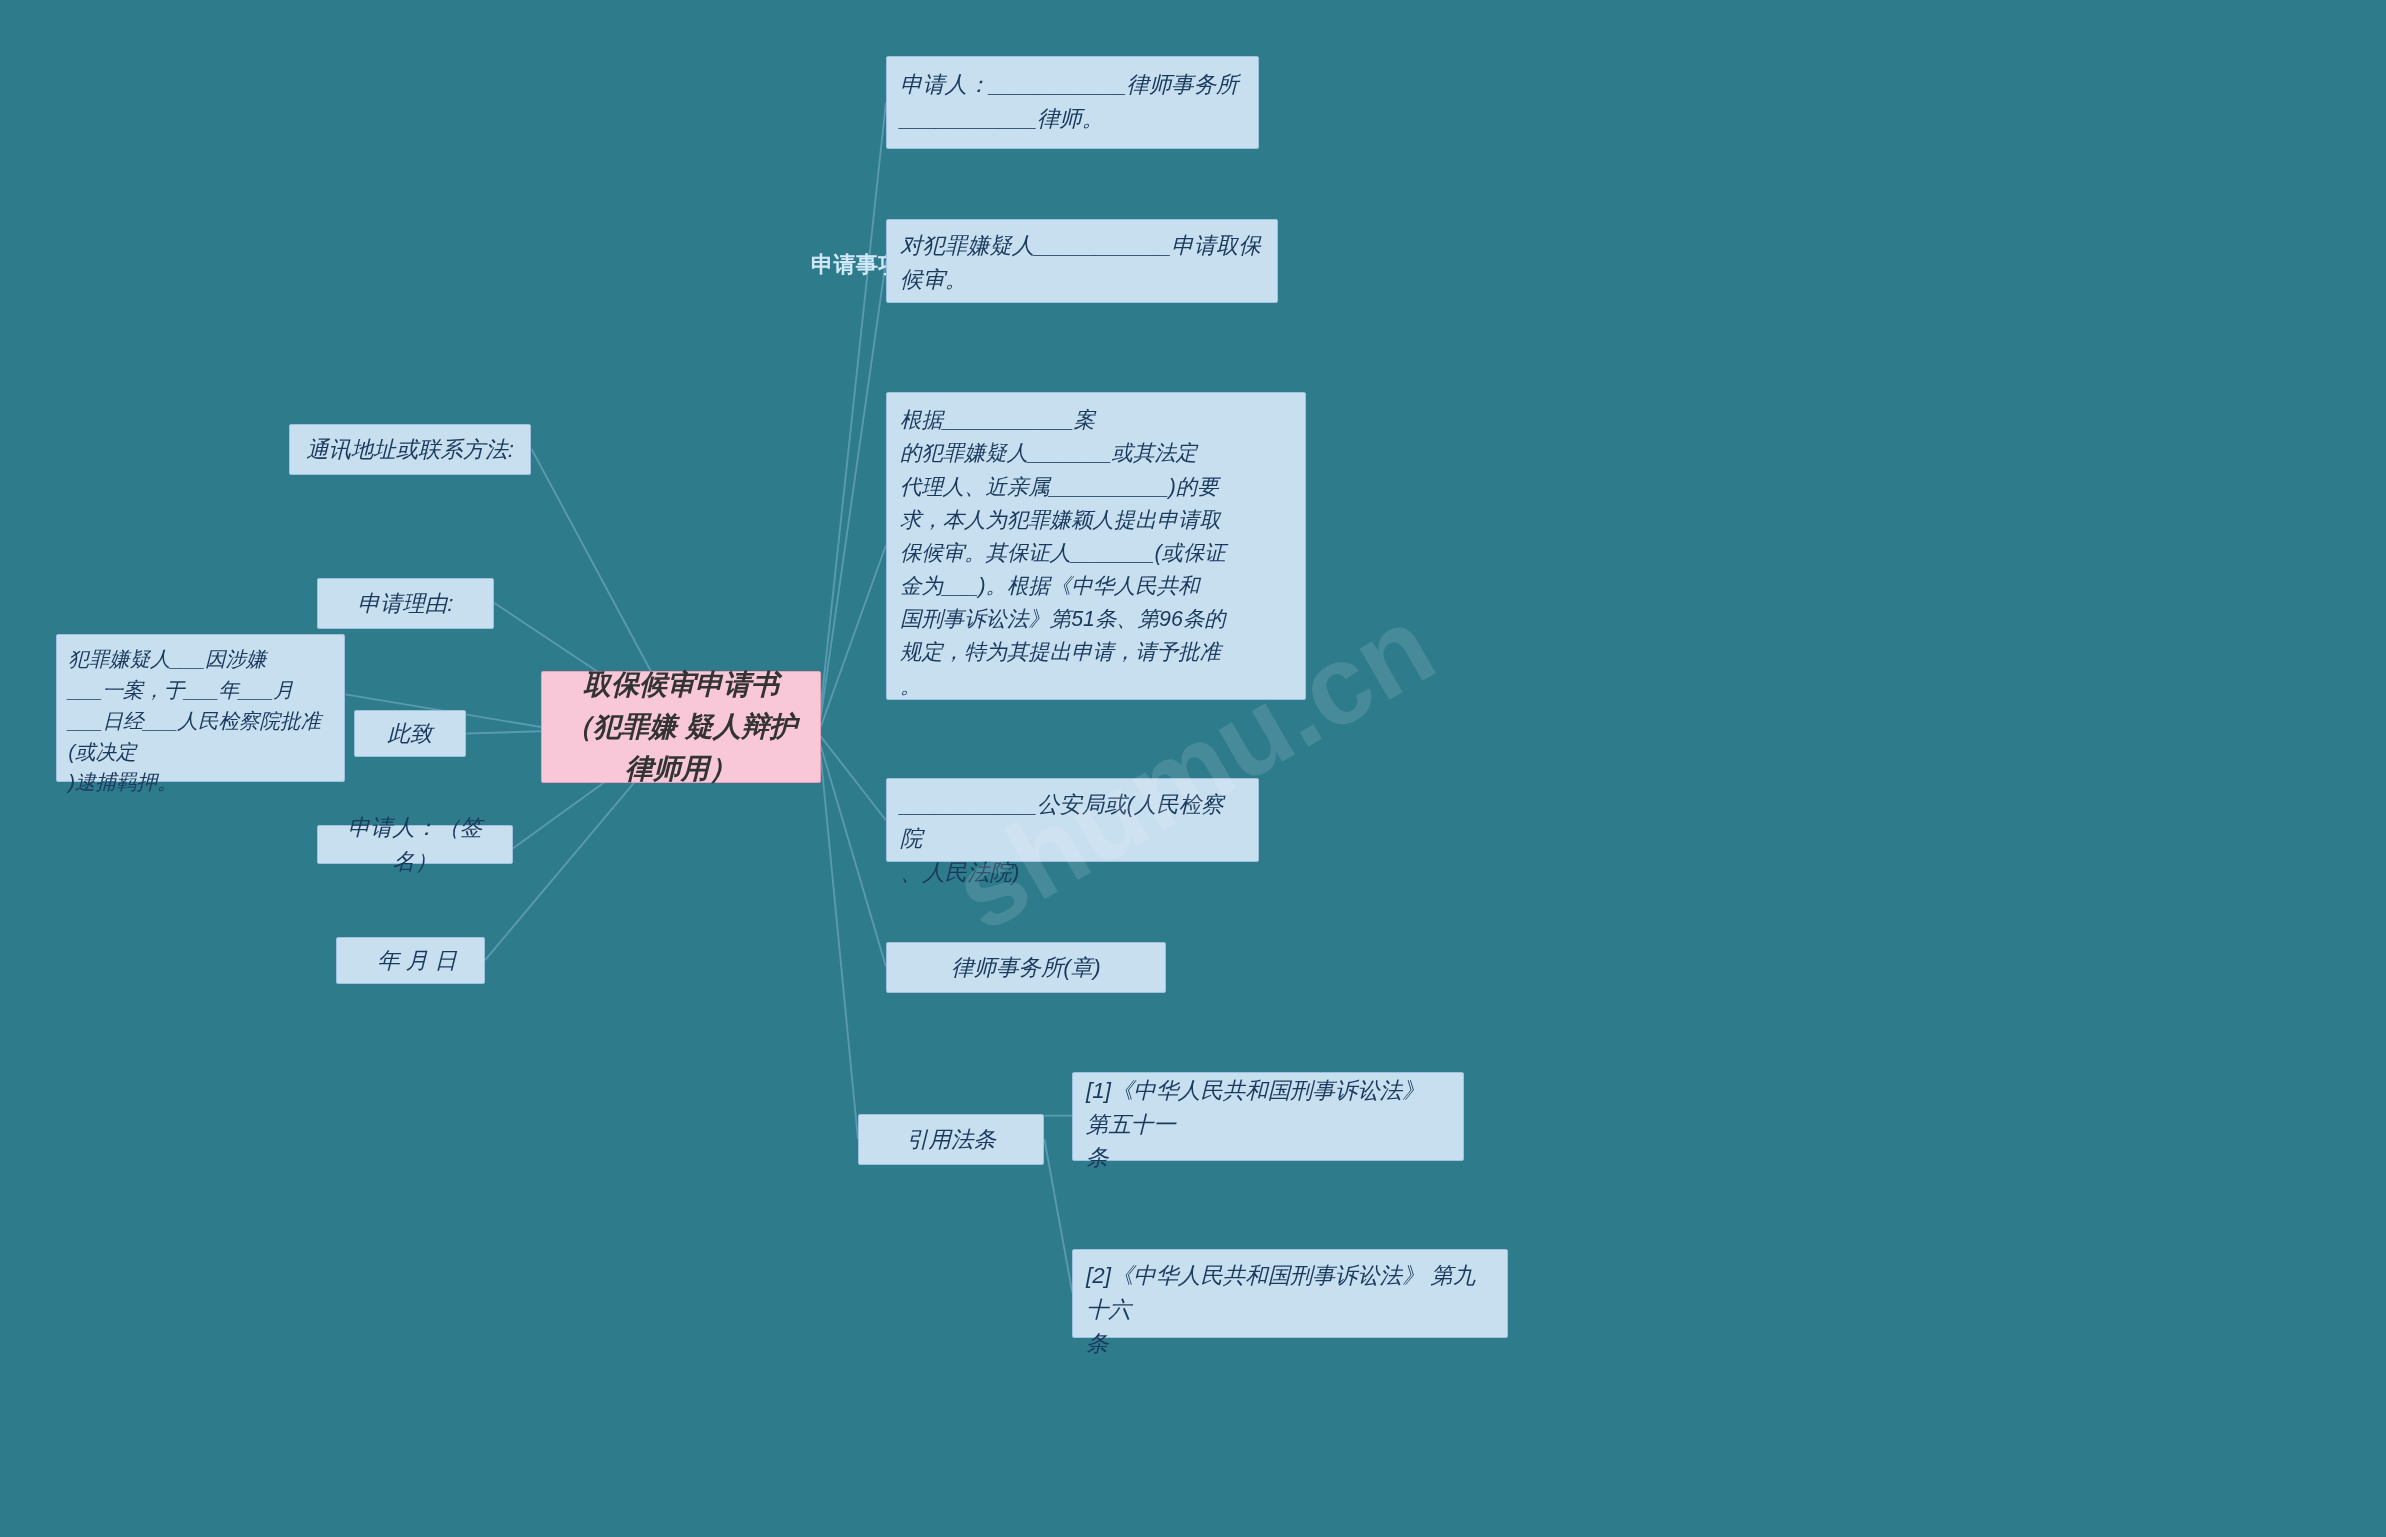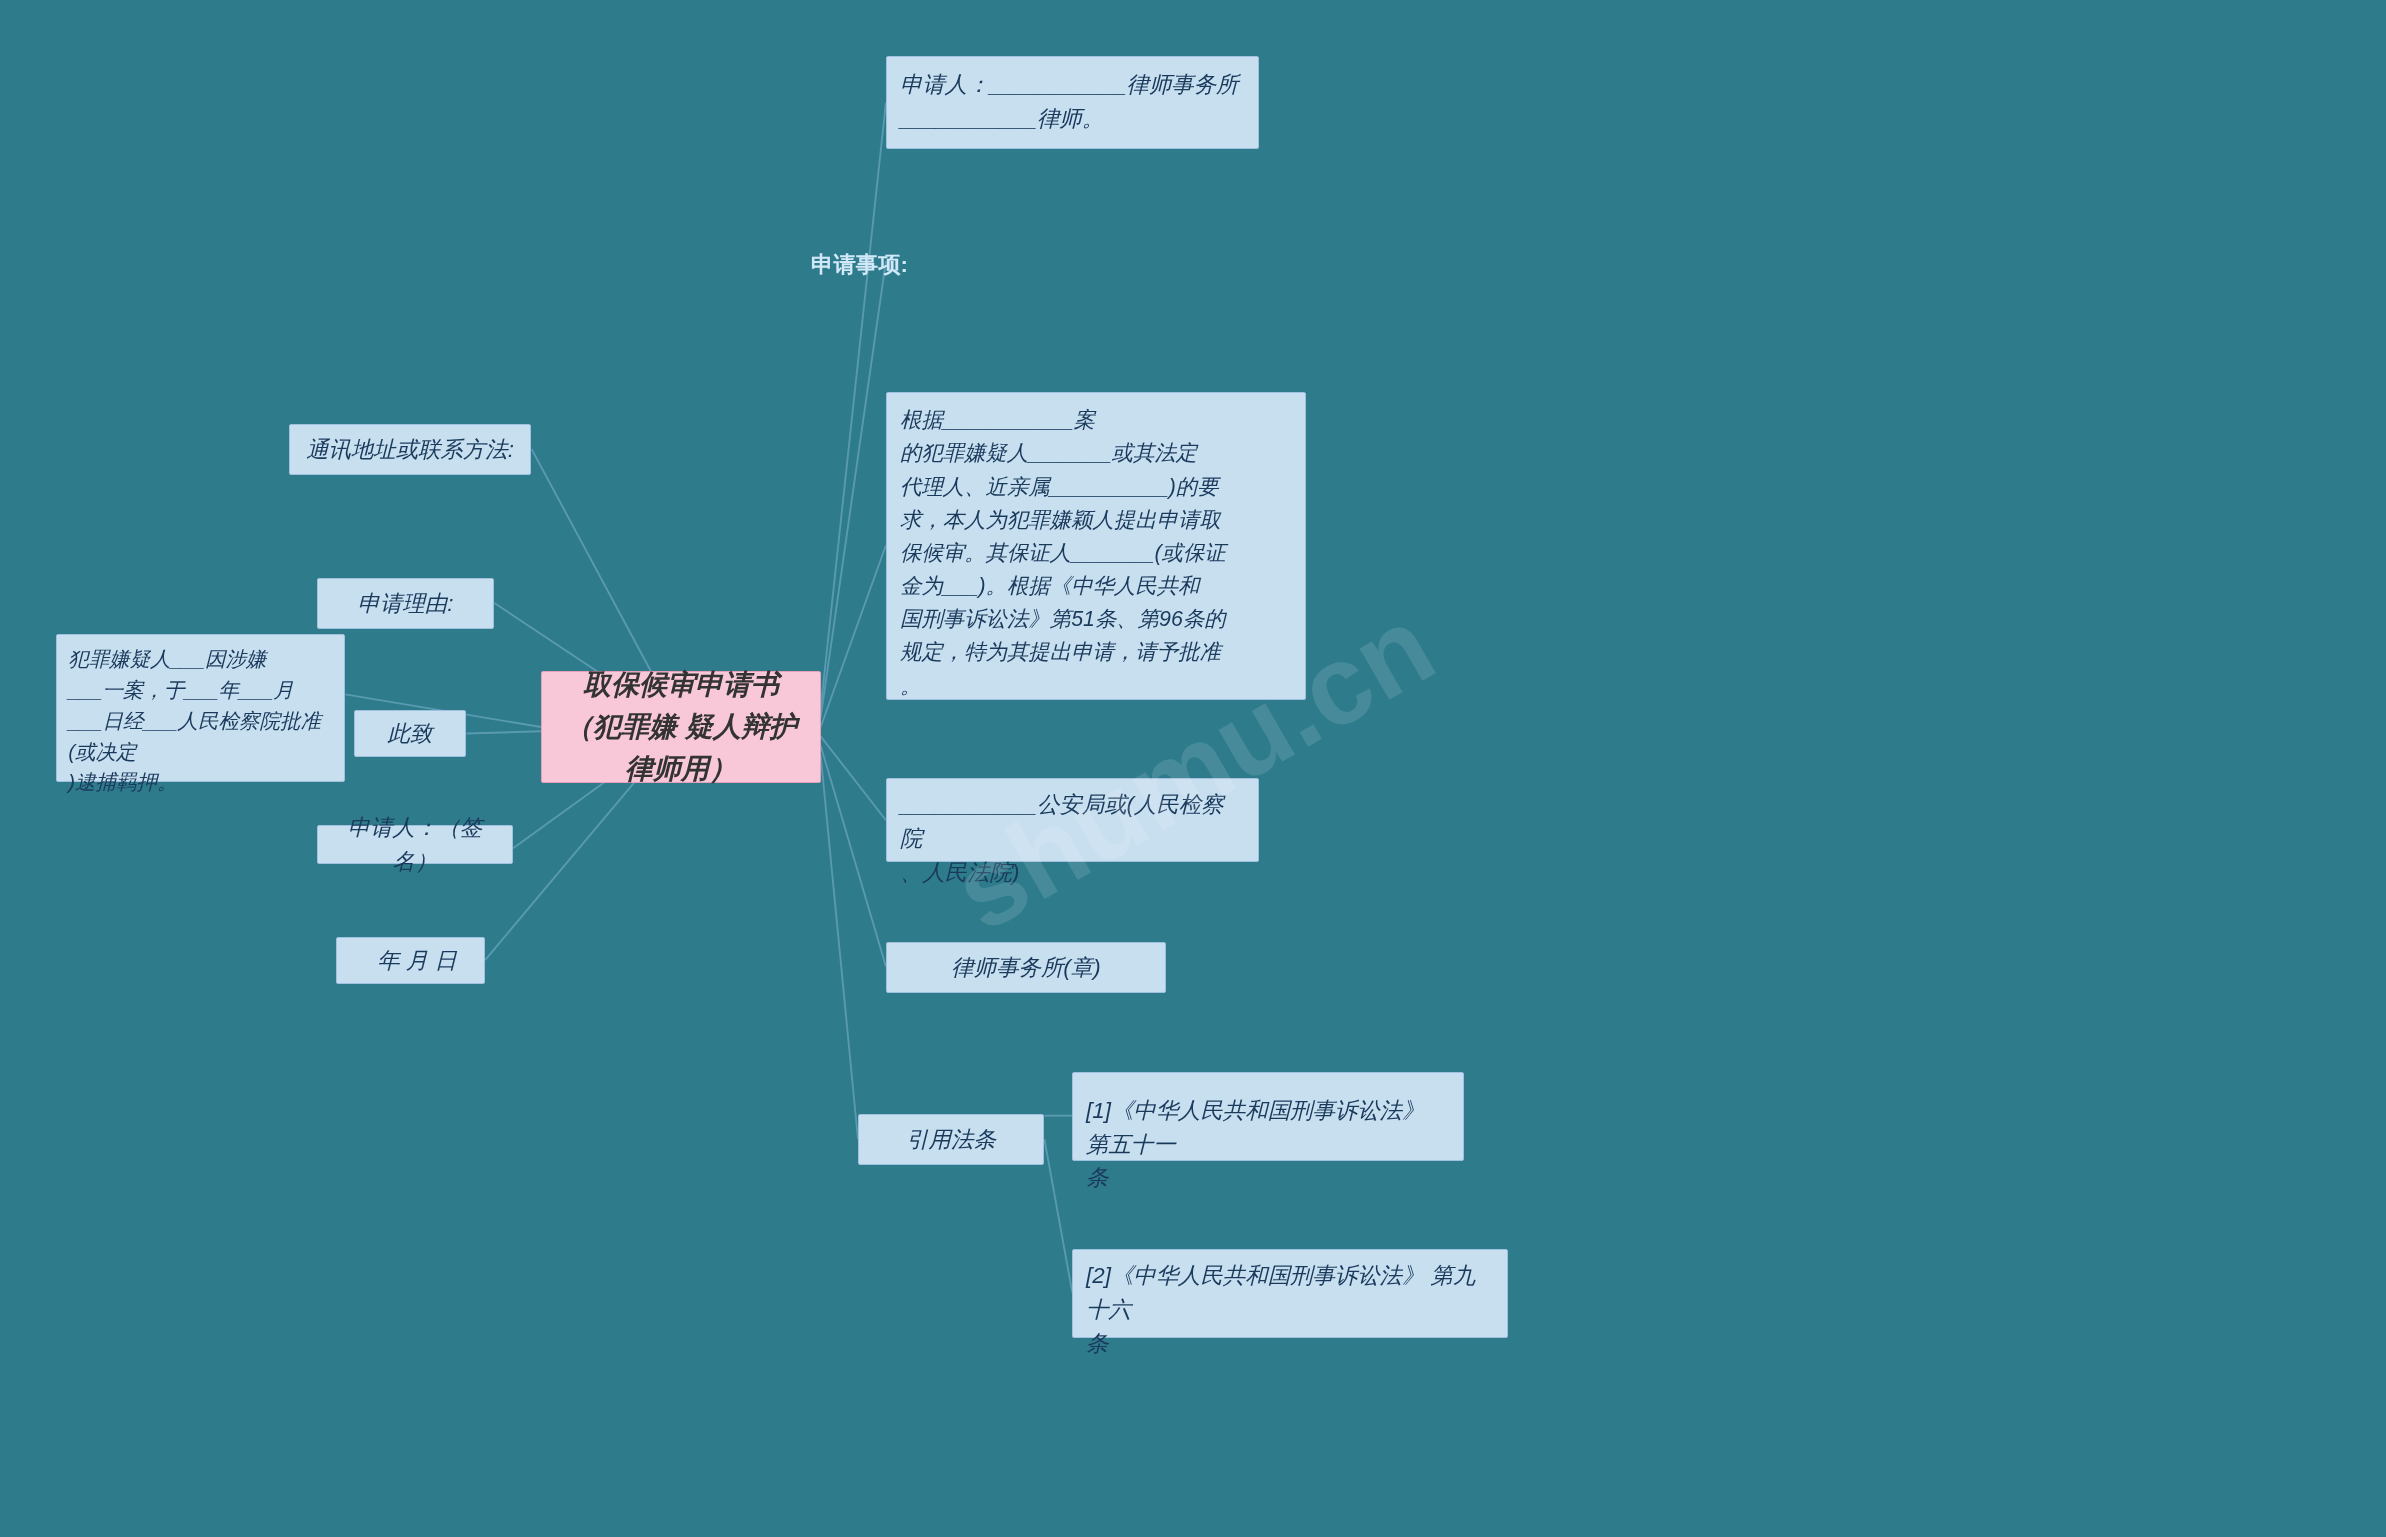--- a/index.html
+++ b/index.html
@@ -217,21 +217,21 @@
     .node-law-ref {
       background: #c8dff0;
       border: 1.4px solid #a0c0e0;
       color: #1a3a5c;
       font-size: 22.4px;
       width: 392px;
       height: 89px;
       left: 1072px;
       top: 1072px;
       text-align: left;
-      padding: 21px 13px;
+      padding: 1px 13px;
       align-items: flex-start;
       justify-content: flex-start;
     }
 
     .node-yinyong {
       background: #c8dff0;
       border: 1.4px solid #a0c0e0;
       color: #1a3a5c;
       font-size: 22.4px;
       width: 186px;
@@ -325,20 +325,24 @@
     <span>年 月 日</span>
   </div>
 
   <div class="node node-applicant-info">
     <span style="white-space:pre-line;">申请人：___________律师事务所
 ___________律师。</span>
   </div>
 
   <div style="position:absolute; left:811px; top:249px; color:#d0e8f8; font-size:22.4px; font-weight:bold;">
     <span>申请事项:</span>
+  </div>
+  <div class="node node-request-matter">
+    <span style="white-space:pre-line;">对犯罪嫌疑人___________申请取保
+候审。</span>
   </div>
 
   <div class="node node-body-text">
     <span style="white-space:pre-line;font-size:21.4px;line-height:1.55;">根据___________案
 的犯罪嫌疑人_______或其法定
 代理人、近亲属__________)的要
 求，本人为犯罪嫌颖人提出申请取
 保候审。其保证人_______(或保证
 金为___)。根据《中华人民共和
 国刑事诉讼法》第51条、第96条的

